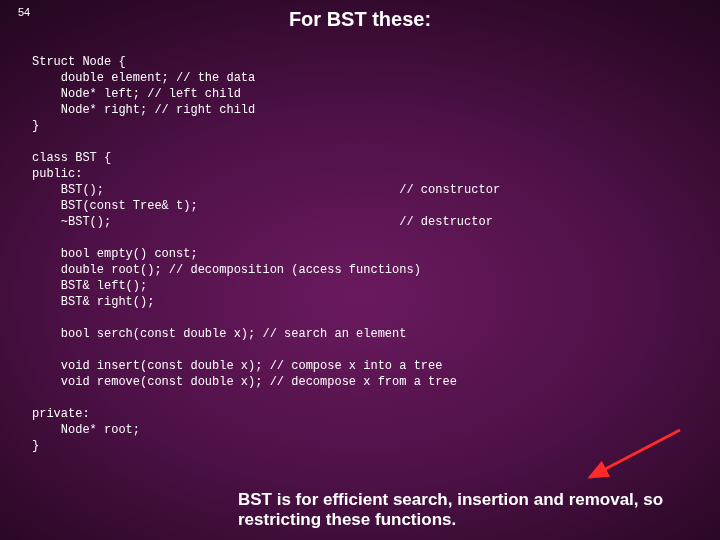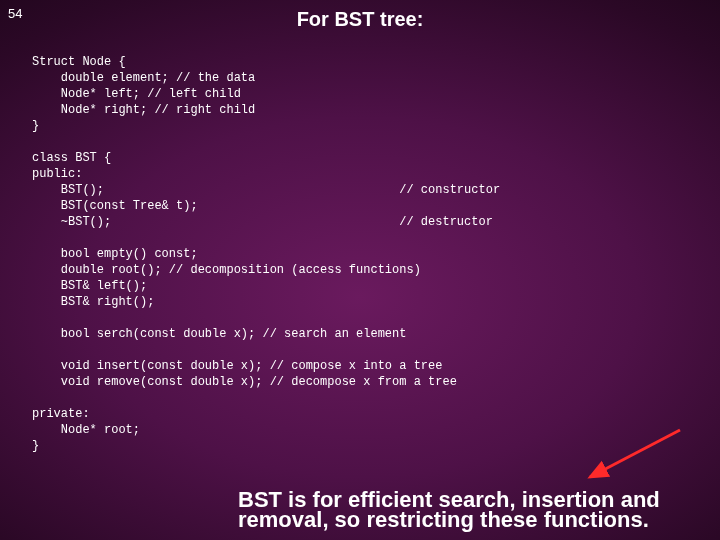--- a/index.html
+++ b/index.html
@@ -18,22 +18,22 @@
                 #6a1a5e 0%,
                 #4e1147 35%,
                 #2b0826 65%,
                 #0a0208 100%);
     color: #ffffff;
     box-sizing: border-box;
   }
   .page-num {
     position: absolute;
     top: 6px;
-    left: 8px;
-    font-size: 13px;
+    left: 18px;
+    font-size: 11px;
     color: #ffffff;
   }
   .title {
     position: absolute;
     top: 8px;
     left: 0;
     width: 100%;
     text-align: center;
     font-size: 20px;
     font-weight: bold;
@@ -48,42 +48,42 @@
     font-size: 12px;
     line-height: 16px;
     color: #ffffff;
     white-space: pre;
   }
   .footnote {
     position: absolute;
     left: 238px;
     bottom: 10px;
     width: 470px;
-    font-size: 22px;
+    font-size: 17px;
     font-weight: bold;
     line-height: 20px;
     color: #ffffff;
   }
   .arrow {
     position: absolute;
     right: 30px;
     bottom: 55px;
     width: 120px;
     height: 60px;
     pointer-events: none;
   }
 </style>
 </head>
 <body>
 
 <div class="slide">
 
   <div class="page-num">54</div>
 
-  <div class="title">For BST tree:</div>
+  <div class="title">For BST these:</div>
 
   <pre class="code">Struct Node {
     double element; // the data
     Node* left; // left child
     Node* right; // right child
 }
 
 class BST {
 public:
     BST();                                         // constructor

